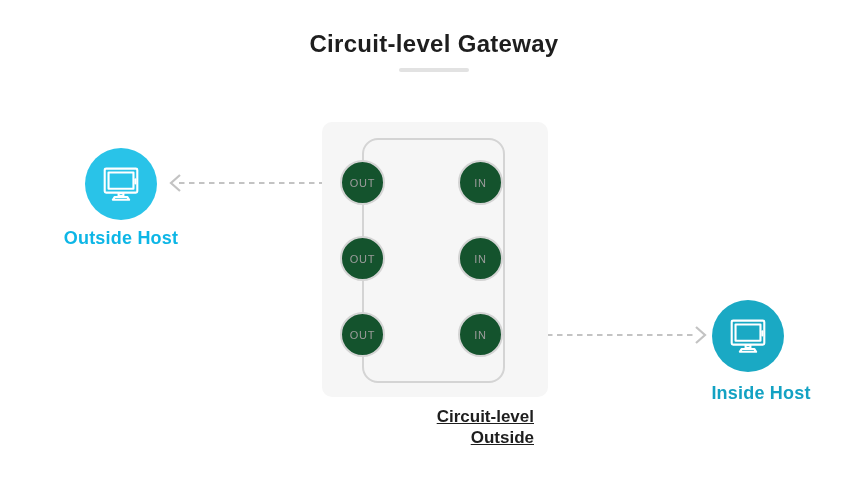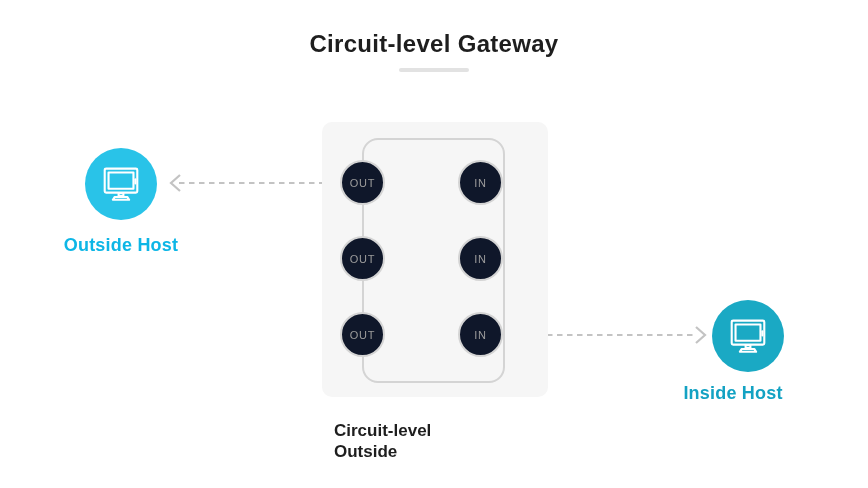--- a/index.html
+++ b/index.html
@@ -39,21 +39,21 @@
     left: 362px; top: 138px;
     width: 143px; height: 245px;
     border: 2px solid #d4d4d4;
     border-radius: 16px;
     box-sizing: border-box;
   }
   .port {
     position: absolute;
     width: 45px; height: 45px;
     box-sizing: border-box;
-    background: #0f172a;
+    background: #14532d;
     border: 2px solid #d4d4d4;
     border-radius: 50%;
     display: flex;
     align-items: center;
     justify-content: center;
     font-size: 11px;
     letter-spacing: 0.8px;
     color: #9c9c9c;
   }
   .port.out { left: 340px; }
@@ -72,31 +72,32 @@
   .host-circle.outside { left: 85px; top: 148px; background: #29c3e8; }
   .host-circle.inside  { left: 712px; top: 300px; background: #1aa9c4; }
   .host-label {
     position: absolute;
     width: 170px;
     text-align: center;
     font-size: 18px;
     font-weight: 700;
     letter-spacing: 0.2px;
   }
-  .host-label.outside { left: 36px; top: 228px; color: #0db6e6; margin-top: 7px; }
-  .host-label.inside  { left: 648px; top: 383px; color: #13a2c3; }
+  .host-label.outside { left: 36px; top: 228px; color: #0db6e6; }
+  .host-label.inside  { left: 676px; top: 383px; color: #13a2c3; }
   .gateway-caption {
     position: absolute;
-    left: 334px; top: 420px;
+    left: 334px; top: 406px;
     width: 200px;
-    text-align: left;
+    text-align: right;
     font-size: 17px;
     font-weight: 700;
     line-height: 21px;
     color: #1e1e1e;
+    text-decoration: underline;
   }
   .overlay-svg {
     position: absolute;
     left: 0; top: 0;
     width: 868px; height: 488px;
     pointer-events: none;
   }
 </style>
 </head>
 <body>

